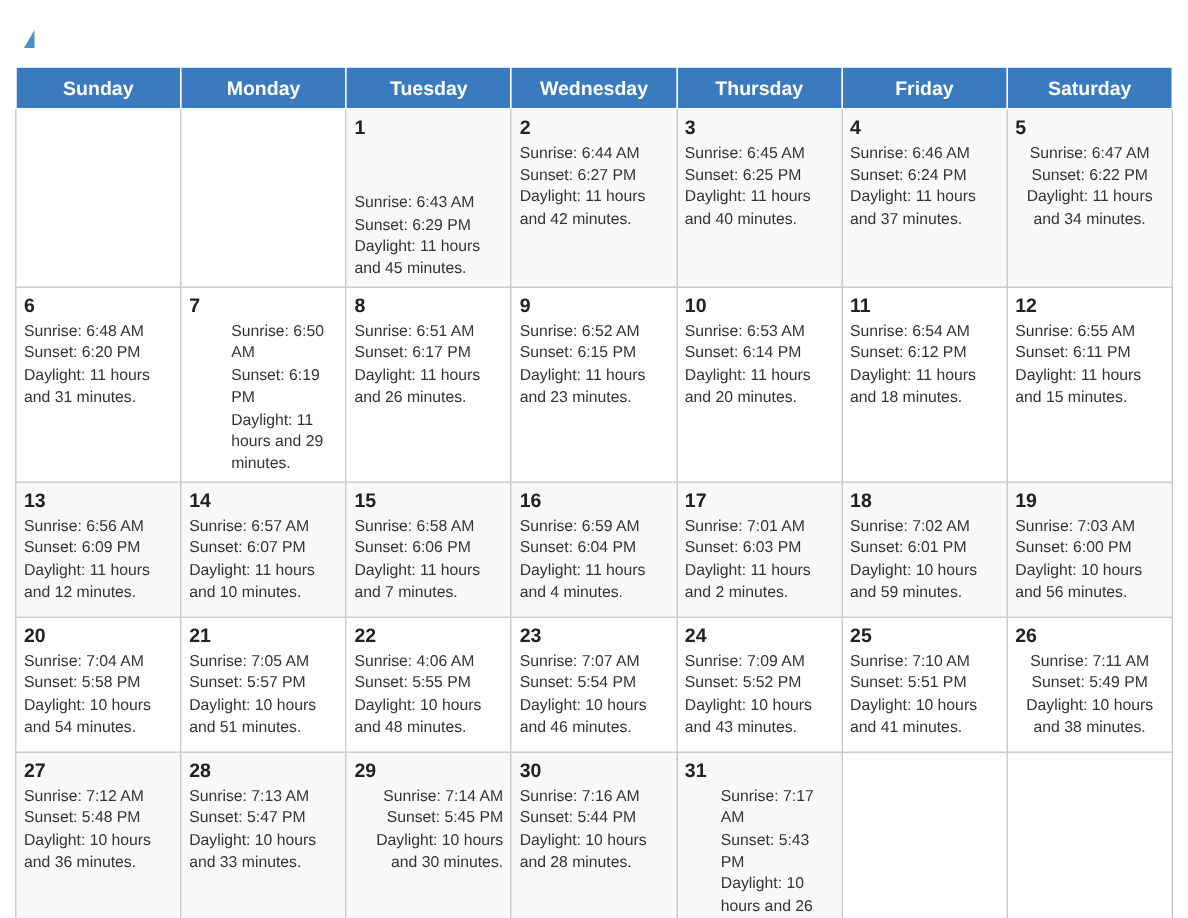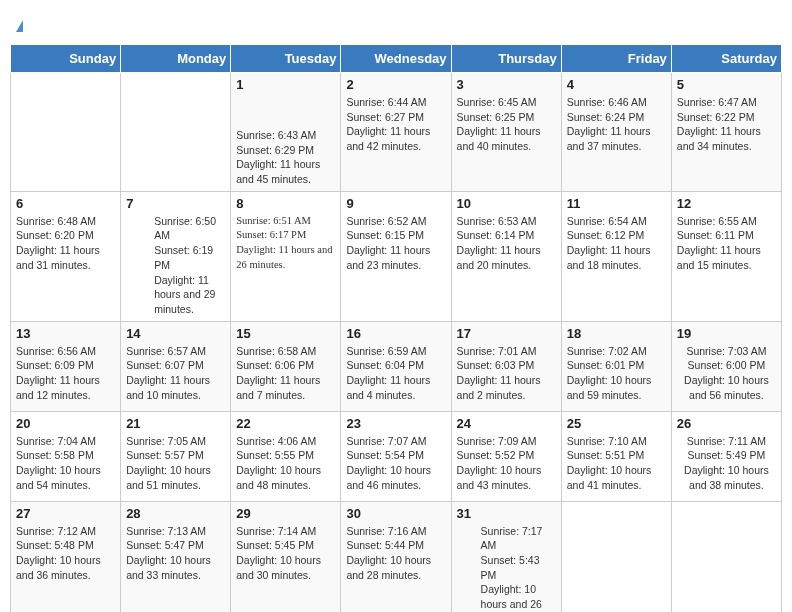--- a/index.html
+++ b/index.html
@@ -51,21 +51,21 @@
     }
     table {
       width: 100%;
       border-collapse: collapse;
       font-size: 11px;
     }
     thead th {
       background-color: #3a7abf;
       color: #fff;
       padding: 6px 4px;
-      text-align: right;
+      text-align: center;
       font-size: 13px;
       font-weight: bold;
       border: 1px solid #fff;
     }
     tbody td {
       border: 1px solid #ccc;
       padding: 4px 5px;
       vertical-align: top;
       min-height: 80px;
       height: 90px;
@@ -145,41 +145,41 @@
 Daylight: 11 hours and 40 minutes.</div>
         </td>
         <td>
           <div class="day-number">4</div>
           <div class="day-info" style="white-space: pre-line;">Sunrise: 6:46 AM
 Sunset: 6:24 PM
 Daylight: 11 hours and 37 minutes.</div>
         </td>
         <td>
           <div class="day-number">5</div>
-          <div class="day-info" style="white-space: pre-line;">Sunrise: 6:47 AM
+          <div class="day-info" style="white-space: pre-line; text-align: center;">Sunrise: 6:47 AM
 Sunset: 6:22 PM
 Daylight: 11 hours and 34 minutes.</div>
         </td>
       </tr>
       <tr>
         <td>
           <div class="day-number">6</div>
           <div class="day-info" style="white-space: pre-line;">Sunrise: 6:48 AM
 Sunset: 6:20 PM
 Daylight: 11 hours and 31 minutes.</div>
         </td>
         <td>
           <div class="day-number">7</div>
           <div class="day-info" style="white-space: pre-line; margin-left: 28px;">Sunrise: 6:50 AM
 Sunset: 6:19 PM
 Daylight: 11 hours and 29 minutes.</div>
         </td>
         <td>
           <div class="day-number">8</div>
-          <div class="day-info" style="white-space: pre-line; font-family: Liberation Serif, serif;">Sunrise: 6:51 AM
+          <div class="day-info" style="white-space: pre-line;">Sunrise: 6:51 AM
 Sunset: 6:17 PM
 Daylight: 11 hours and 26 minutes.</div>
         </td>
         <td>
           <div class="day-number">9</div>
           <div class="day-info" style="white-space: pre-line;">Sunrise: 6:52 AM
 Sunset: 6:15 PM
 Daylight: 11 hours and 23 minutes.</div>
         </td>
         <td>
@@ -233,21 +233,21 @@
 Daylight: 11 hours and 2 minutes.</div>
         </td>
         <td>
           <div class="day-number">18</div>
           <div class="day-info" style="white-space: pre-line;">Sunrise: 7:02 AM
 Sunset: 6:01 PM
 Daylight: 10 hours and 59 minutes.</div>
         </td>
         <td>
           <div class="day-number">19</div>
-          <div class="day-info" style="white-space: pre-line; text-align: center;">Sunrise: 7:03 AM
+          <div class="day-info" style="white-space: pre-line;">Sunrise: 7:03 AM
 Sunset: 6:00 PM
 Daylight: 10 hours and 56 minutes.</div>
         </td>
       </tr>
       <tr>
         <td>
           <div class="day-number">20</div>
           <div class="day-info" style="white-space: pre-line;">Sunrise: 7:04 AM
 Sunset: 5:58 PM
 Daylight: 10 hours and 54 minutes.</div>
@@ -297,21 +297,21 @@
 Daylight: 10 hours and 36 minutes.</div>
         </td>
         <td>
           <div class="day-number">28</div>
           <div class="day-info" style="white-space: pre-line;">Sunrise: 7:13 AM
 Sunset: 5:47 PM
 Daylight: 10 hours and 33 minutes.</div>
         </td>
         <td>
           <div class="day-number">29</div>
-          <div class="day-info" style="white-space: pre-line;">Sunrise: 7:14 AM
+          <div class="day-info" style="white-space: pre-line; text-align: right;">Sunrise: 7:14 AM
 Sunset: 5:45 PM
 Daylight: 10 hours and 30 minutes.</div>
         </td>
         <td>
           <div class="day-number">30</div>
           <div class="day-info" style="white-space: pre-line;">Sunrise: 7:16 AM
 Sunset: 5:44 PM
 Daylight: 10 hours and 28 minutes.</div>
         </td>
         <td>

